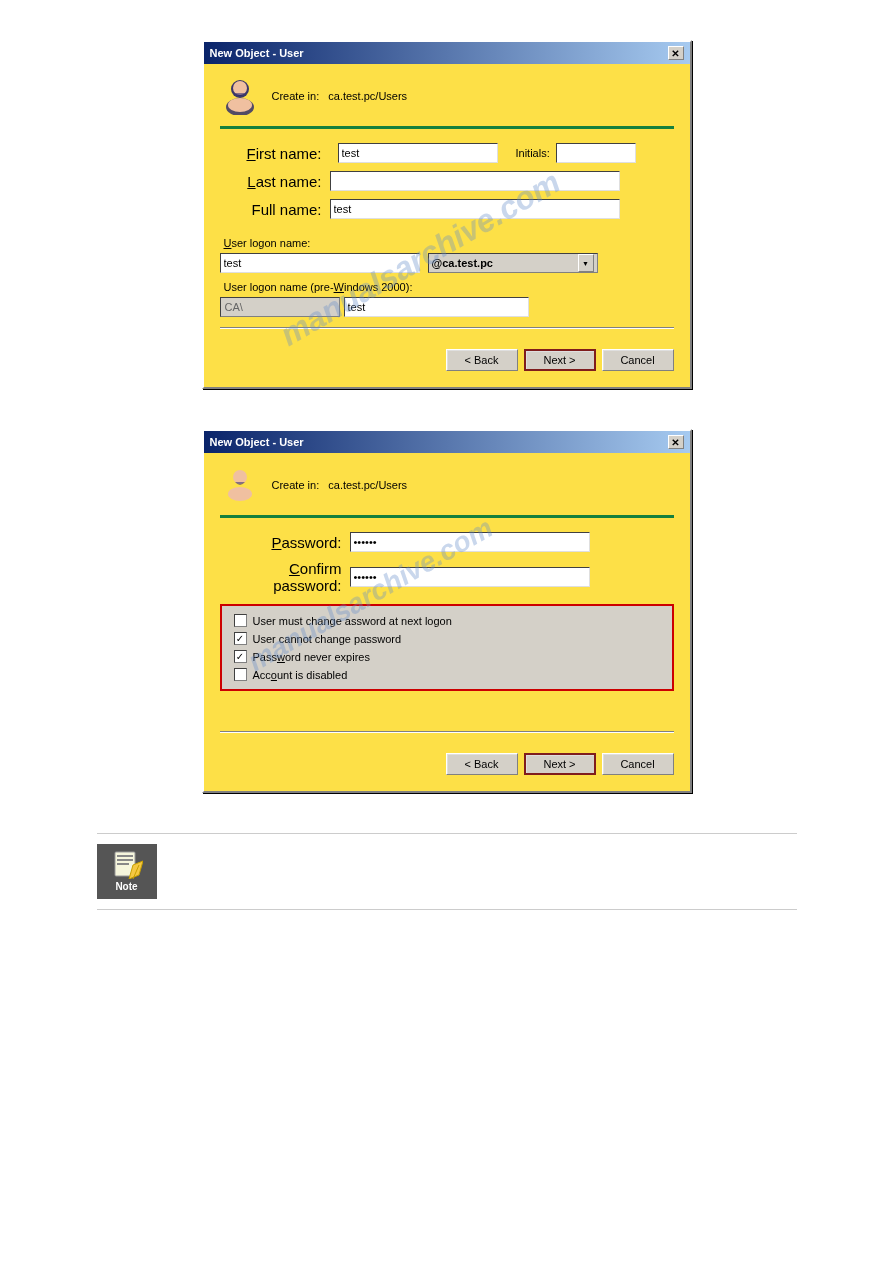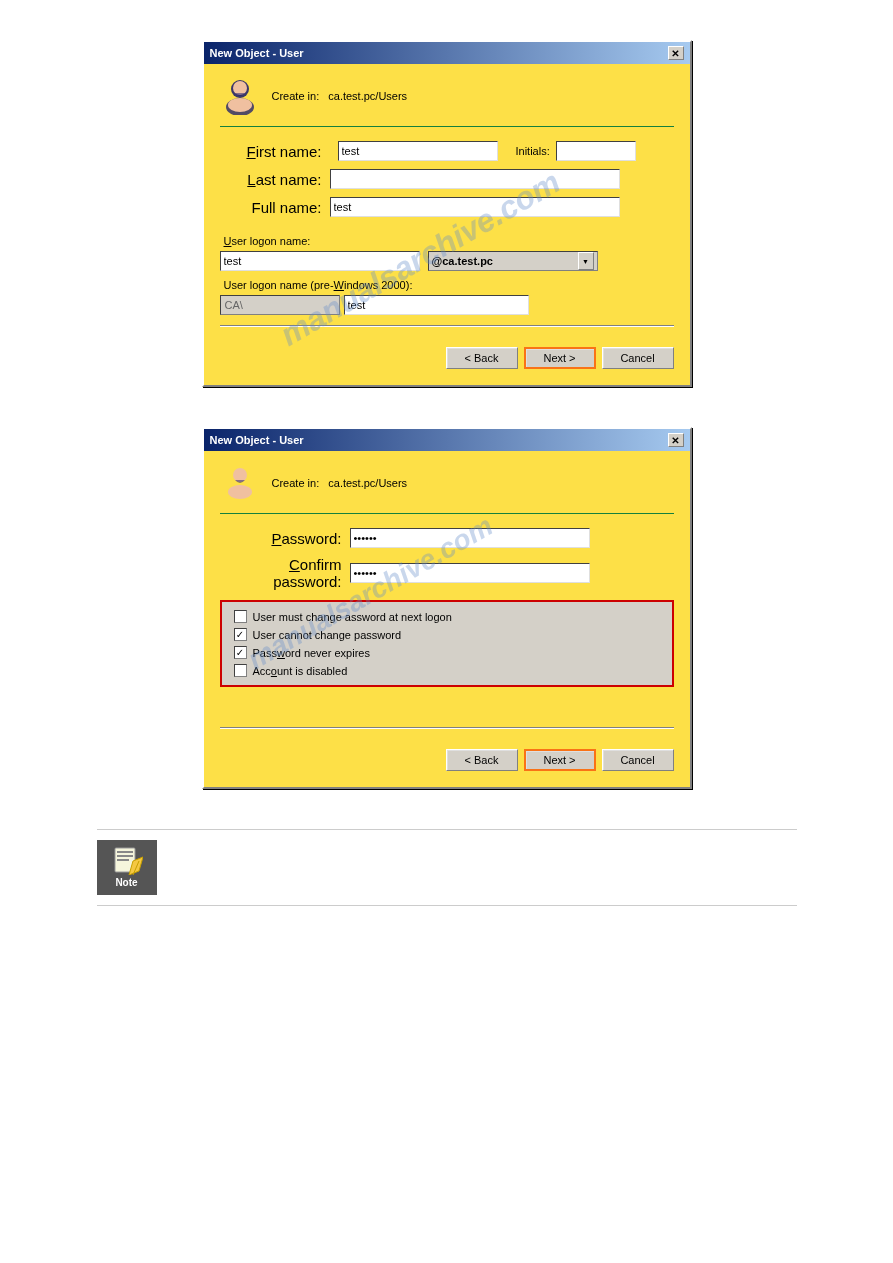--- a/index.html
+++ b/index.html
@@ -67,21 +67,21 @@
 
     .dialog-content {
       padding: 12px 16px 16px 16px;
     }
 
     .dialog-header {
       display: flex;
       align-items: center;
       gap: 12px;
       padding-bottom: 10px;
-      border-bottom: 1px solid #15803d;
+      border-bottom: 3px solid #15803d;
       margin-bottom: 14px;
     }
 
     .user-icon {
       width: 40px;
       height: 40px;
       display: flex;
       align-items: center;
       justify-content: center;
     }
@@ -242,21 +242,21 @@
       font-family: 'Tahoma', 'Arial', sans-serif;
       font-size: 11px;
       cursor: pointer;
       display: flex;
       align-items: center;
       justify-content: center;
       padding: 0 8px;
     }
 
     .btn-default {
-      border: 2px solid #f97316;
+      border: 2px solid #7f1d1d;
     }
 
     .checkbox-group {
       border: 2px solid #cc0000;
       padding: 8px 12px;
       margin: 10px 0;
       background: #d4d0c8;
     }
 
     .checkbox-row {

